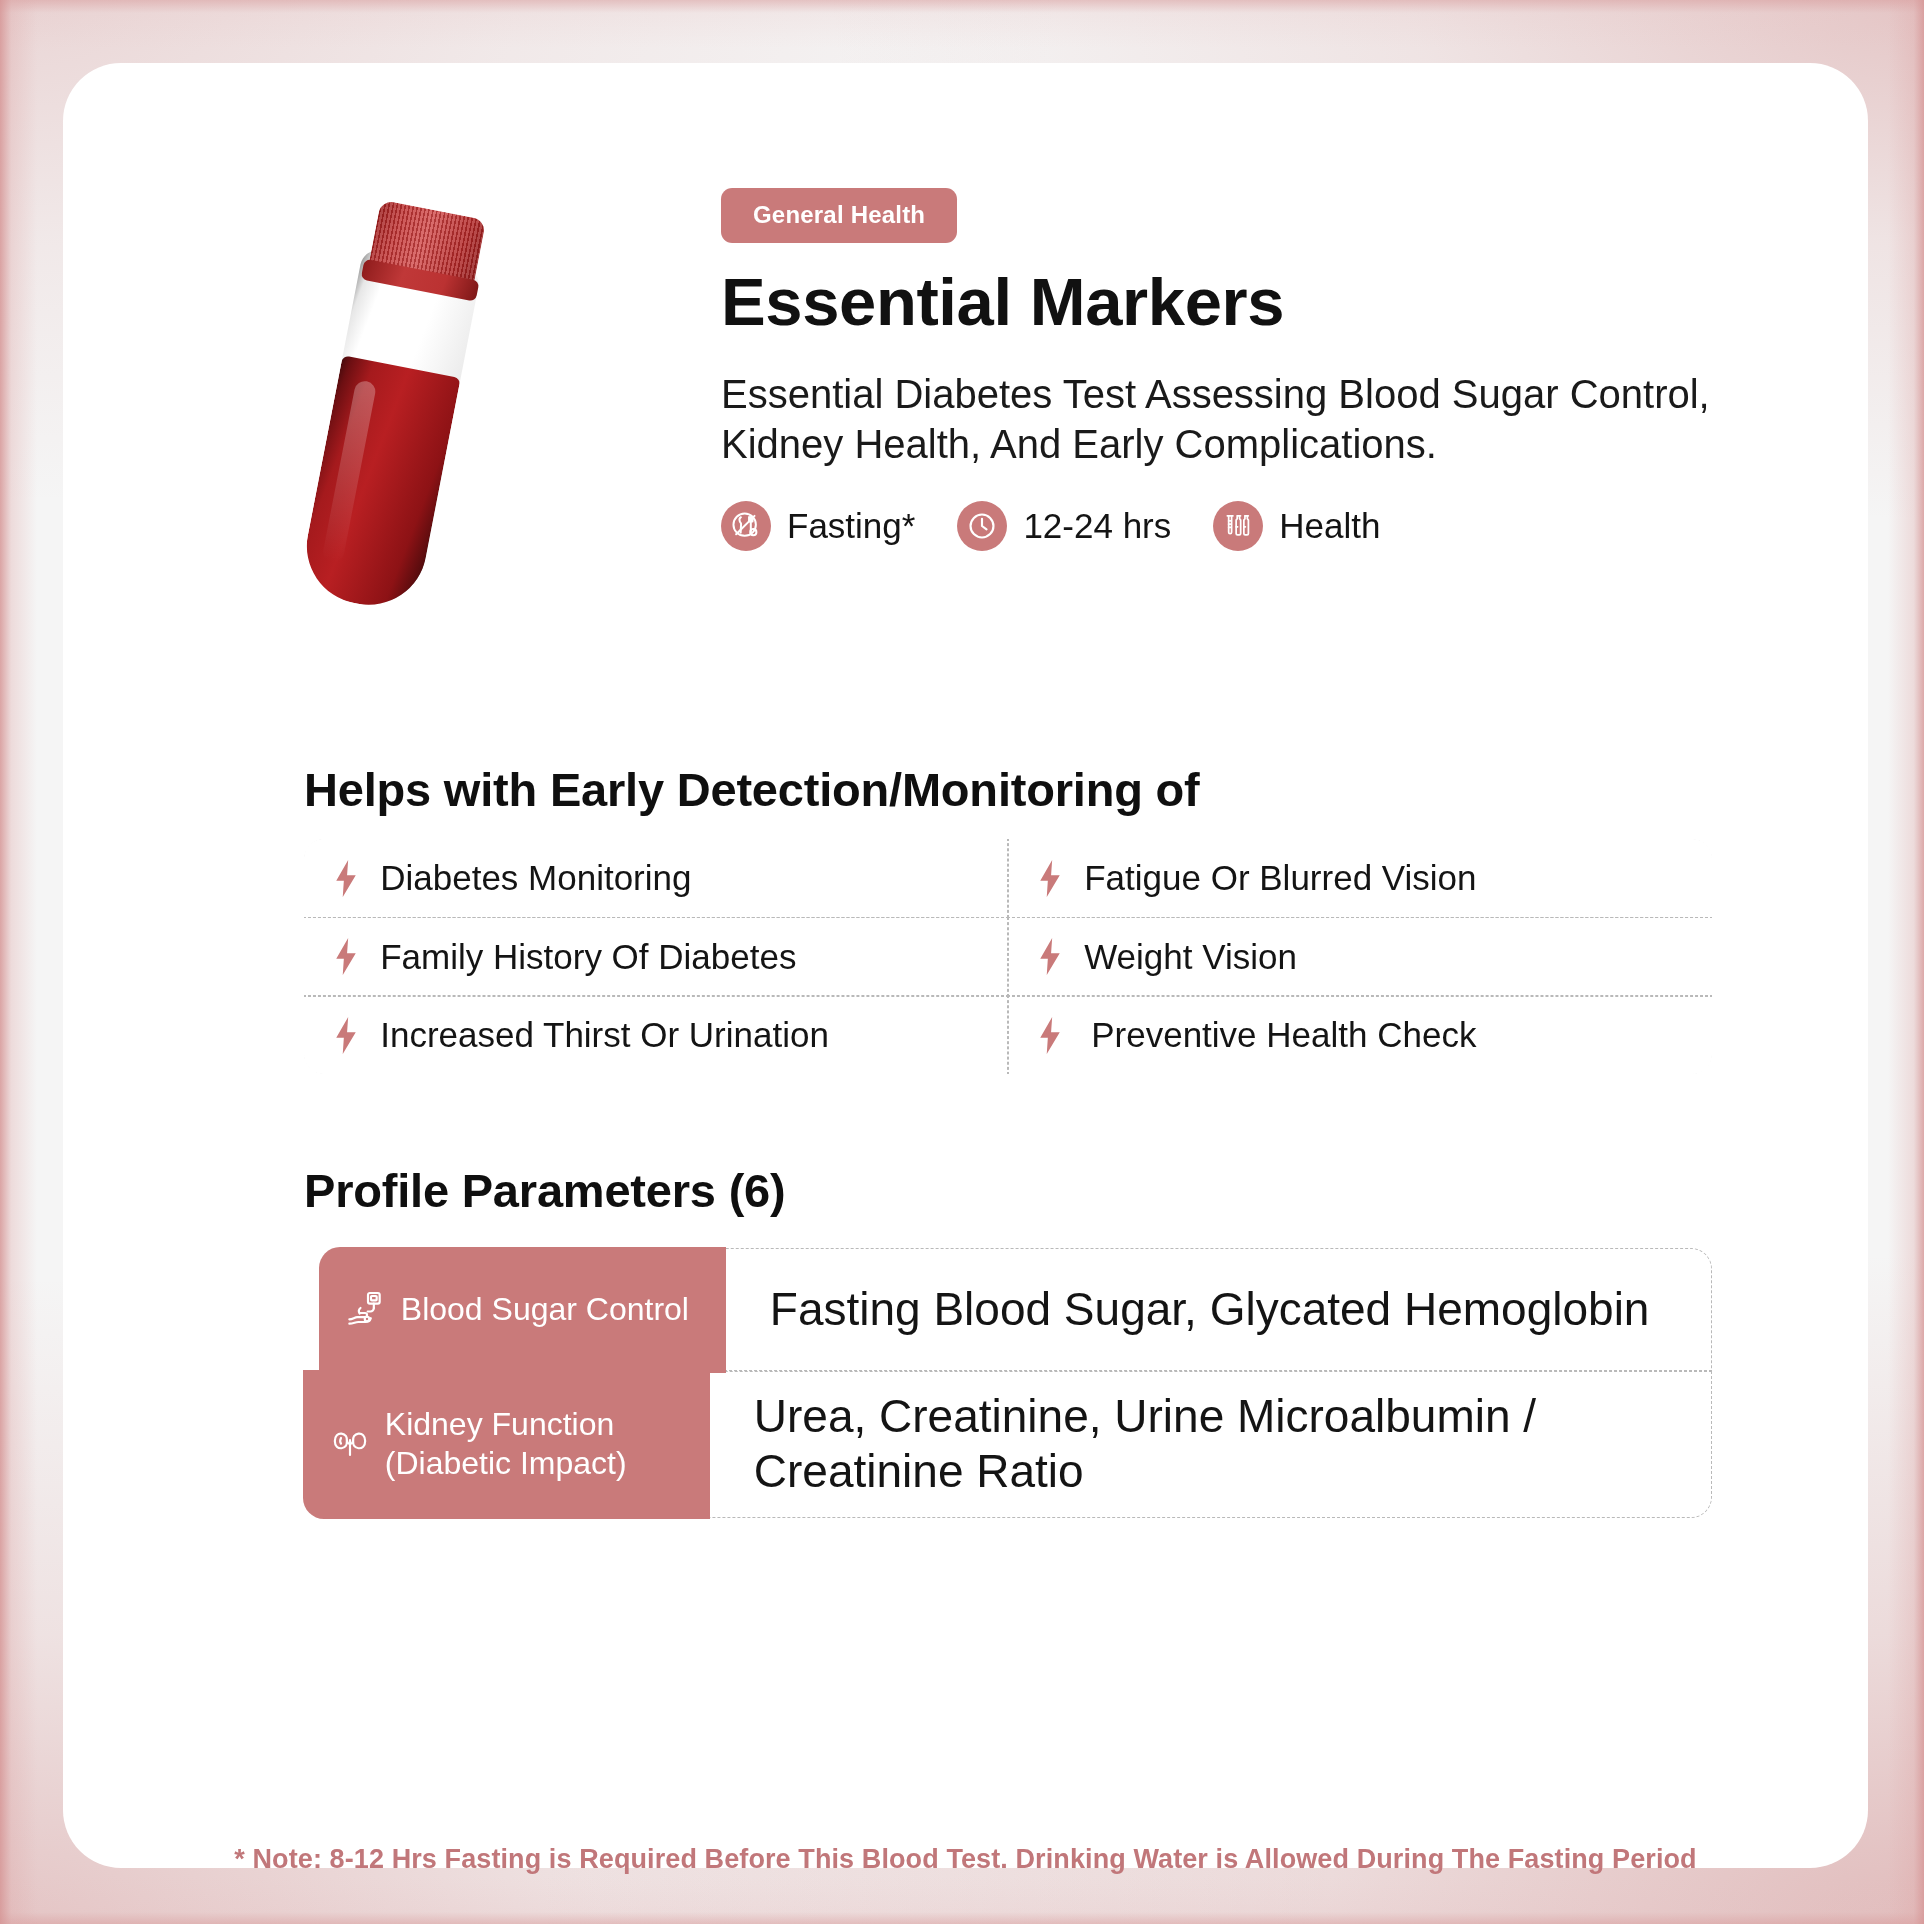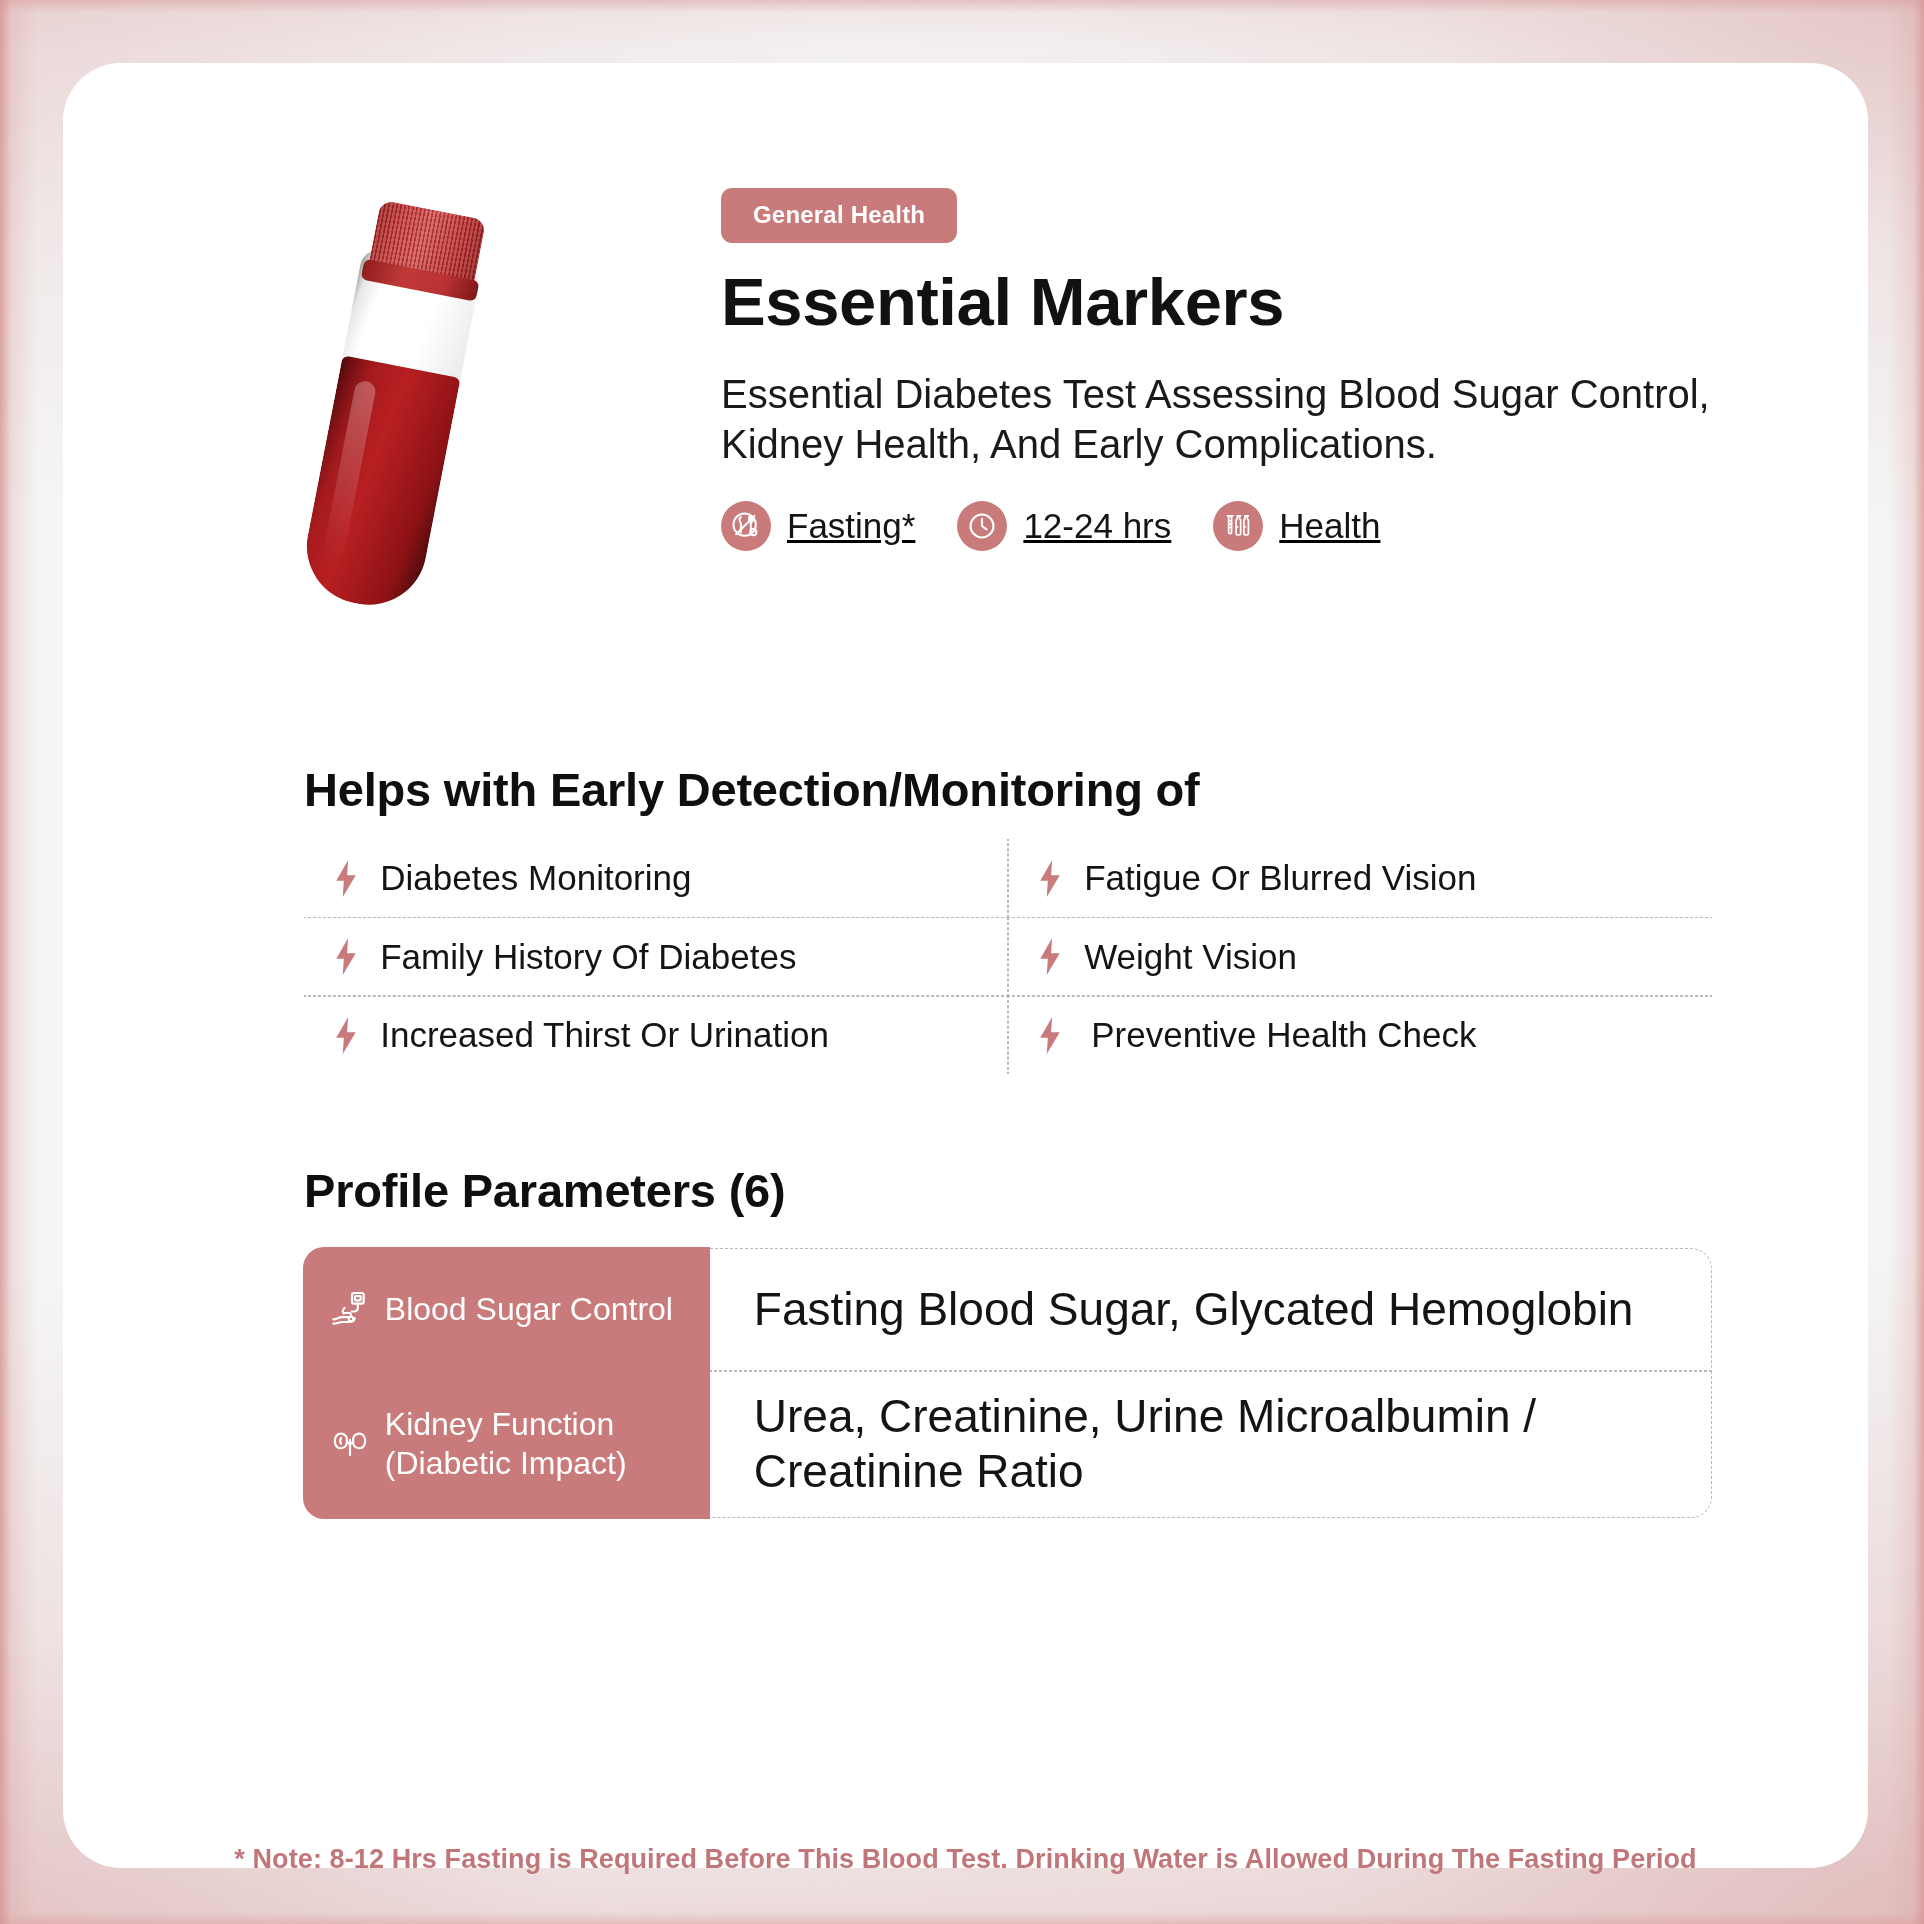--- a/index.html
+++ b/index.html
@@ -122,21 +122,21 @@
   }
 
   .subtitle{
     margin-top:32px;
     font-size:40px; font-weight:400;
     color:#1a1a1a;
     line-height:1.26;
     max-width:1035px;
   }
 
-  .meta-row{ margin-top:32px; display:flex; align-items:flex-start; gap:42px;text-decoration:underline; }
+  .meta-row{ margin-top:32px; display:flex; align-items:flex-start; gap:42px; }
   .meta-item{ display:flex; align-items:center; gap:16px; }
   .meta-circle{
     width:50px; height:50px; border-radius:50%;
     background:#c97a7a;
     display:flex; align-items:center; justify-content:center;
     flex:0 0 50px;
   }
   .meta-circle svg{ width:32px; height:32px; }
   .meta-label{ font-size:35px; color:#141414; white-space:nowrap; }
 
@@ -183,21 +183,21 @@
     position:absolute;
     left:241px; top:1185px;
     width:1408px;
   }
   .param-row{
     display:flex;
     min-height:124px;
     border:1.6px dashed #b9b9b9;
     margin-bottom:-1.6px;
   }
-  .param-row:first-child{ border-radius:21px 21px 0 0; }
+  .param-row:first-child{ border-radius:21px 21px 0 0;margin-left:16px; }
   .param-row:last-child{ border-radius:0 0 21px 21px; }
 
   .param-key{
     flex:0 0 407px;
     background:#c97a7a;
     display:flex; align-items:center; gap:14.4px;
     padding:17.6px 21px 17.6px 27px;
     margin:-1.6px;
   }
   .param-row:first-child .param-key{ border-radius:21px 0 0 0; }

